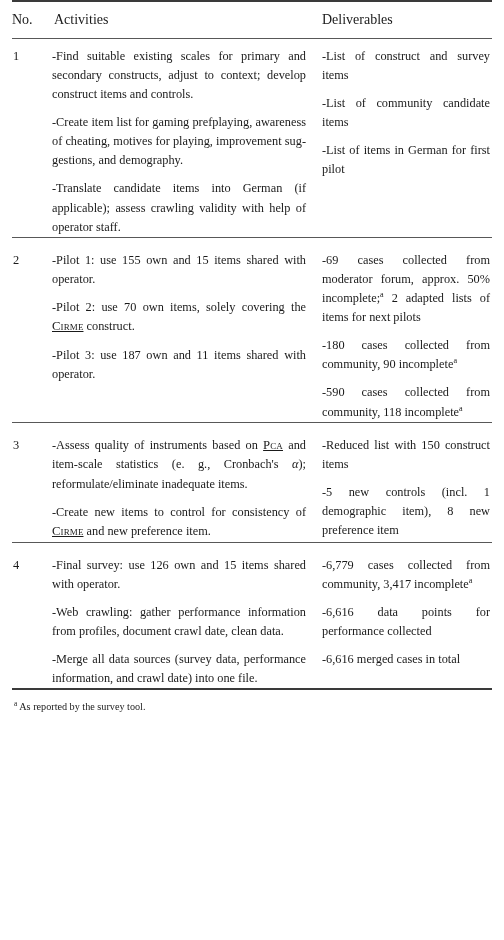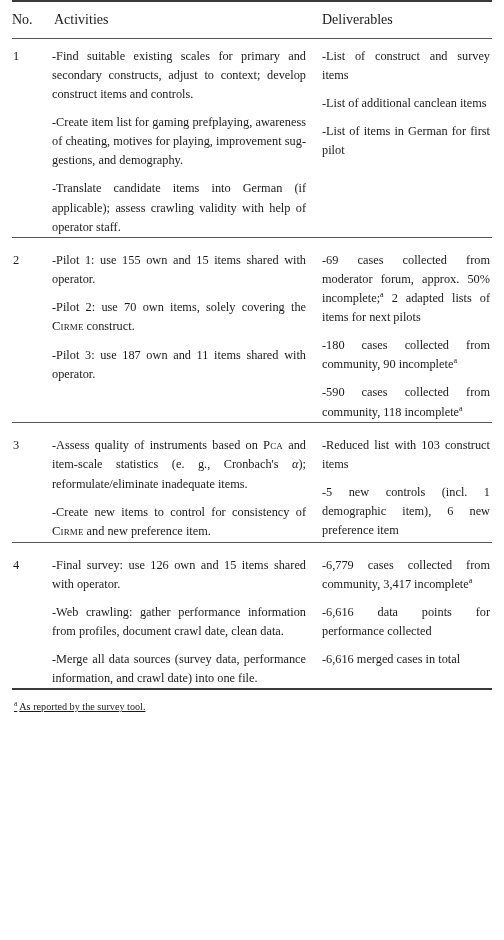--- a/index.html
+++ b/index.html
@@ -87,20 +87,21 @@
   .para:last-child { margin-bottom: 0; }
 
   .col-act .para { padding-right: 14px; }
   .col-del .para { padding-right: 2px; padding-left: 2px; }
 
   
   .sc {
     font-variant: small-caps;
     font-size: 1.035em;
     letter-spacing: 0.1px;
+    text-decoration: underline;
   }
 
   
   sup.fn {
     font-size: 0.66em;
     vertical-align: super;
     line-height: 0;
   }
 
   
@@ -110,21 +111,20 @@
   }
 
   
   .tablenotes {
     width: 480px;
     margin: 4px 0 12px 0;
     padding: 0 0 0 2px;
     font-size: 10.2px;
     line-height: 1.35;
     color: #1a1a1a;
-    text-decoration: underline;
   }
   .tablenotes .note-mark {
     font-size: 0.72em;
     vertical-align: super;
     line-height: 0;
     margin-right: 2px;
   }
 </style>
 </head>
 <body>
@@ -156,21 +156,21 @@
 
       <tr>
         <td class="cell-no">1</td>
         <td class="cell-body pad-top col-act">
           <p class="para">-Find suitable existing scales for pri­mary and secondary constructs, ad­just to context; develop construct items and controls.</p>
           <p class="para">-Create item list for gaming pref­playing, awareness of cheating, mo­tives for playing, improvement sug­gestions, and demography.</p>
           <p class="para">-Translate candidate items into Ger­man (if applicable); assess crawling validity with help of operator staff.</p>
         </td>
         <td class="cell-body pad-top col-del">
           <p class="para">-List of construct and survey items</p>
-          <p class="para">-List of additional can­clean items</p>
+          <p class="para">-List of community can­didate items</p>
           <p class="para">-List of items in Ger­man for first pilot</p>
         </td>
       </tr>
       <tr class="rule-row">
         <td colspan="3" class="rule-mid" style="padding-top:5px"></td>
       </tr>
 
       <tr>
         <td class="cell-no">2</td>
         <td class="cell-body pad-top col-act">
@@ -188,22 +188,22 @@
         <td colspan="3" class="rule-mid" style="padding-top:5px"></td>
       </tr>
 
       <tr>
         <td class="cell-no">3</td>
         <td class="cell-body pad-top col-act">
           <p class="para">-Assess quality of instruments based on <span class="sc">Pca</span> and item-scale statistics (e. g., Cronbach's <span class="mathit">α</span>); reformulate/e­liminate inadequate items.</p>
           <p class="para">-Create new items to control for con­sistency of <span class="sc">Cirme</span> and new prefer­ence item.</p>
         </td>
         <td class="cell-body pad-top col-del">
-          <p class="para">-Reduced list with 103 construct items</p>
-          <p class="para">-5 new controls (incl. 1 demographic item), 6 new preference item</p>
+          <p class="para">-Reduced list with 150 construct items</p>
+          <p class="para">-5 new controls (incl. 1 demographic item), 8 new preference item</p>
         </td>
       </tr>
       <tr class="rule-row">
         <td colspan="3" class="rule-mid" style="padding-top:5px"></td>
       </tr>
 
       <tr>
         <td class="cell-no">4</td>
         <td class="cell-body pad-top col-act">
           <p class="para">-Final survey: use 126 own and 15 items shared with operator.</p>

